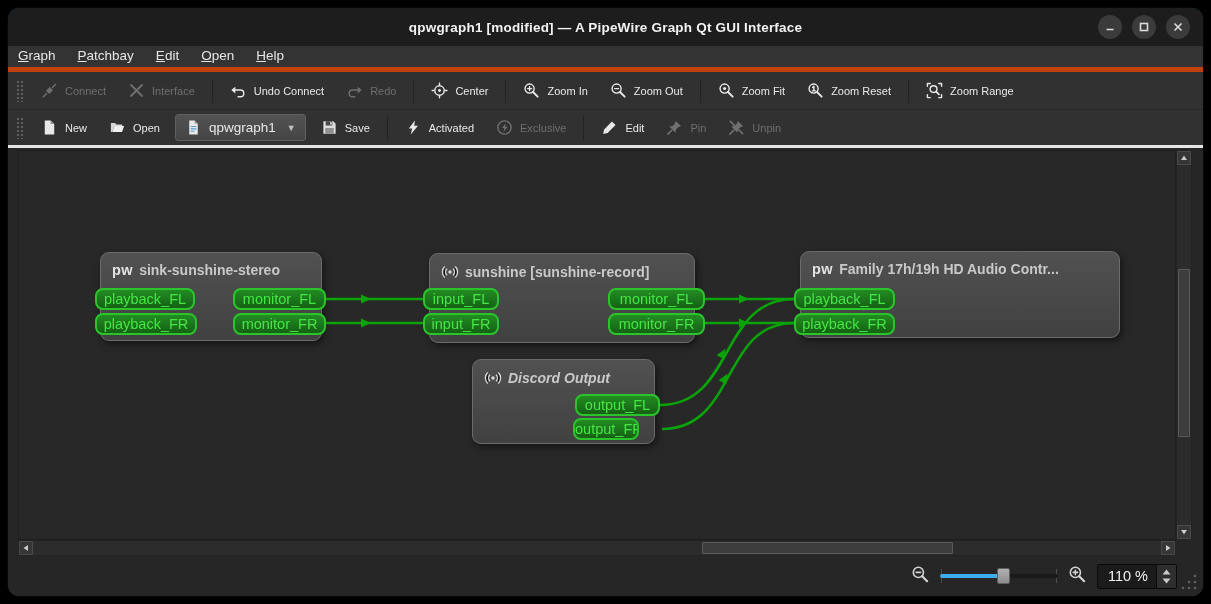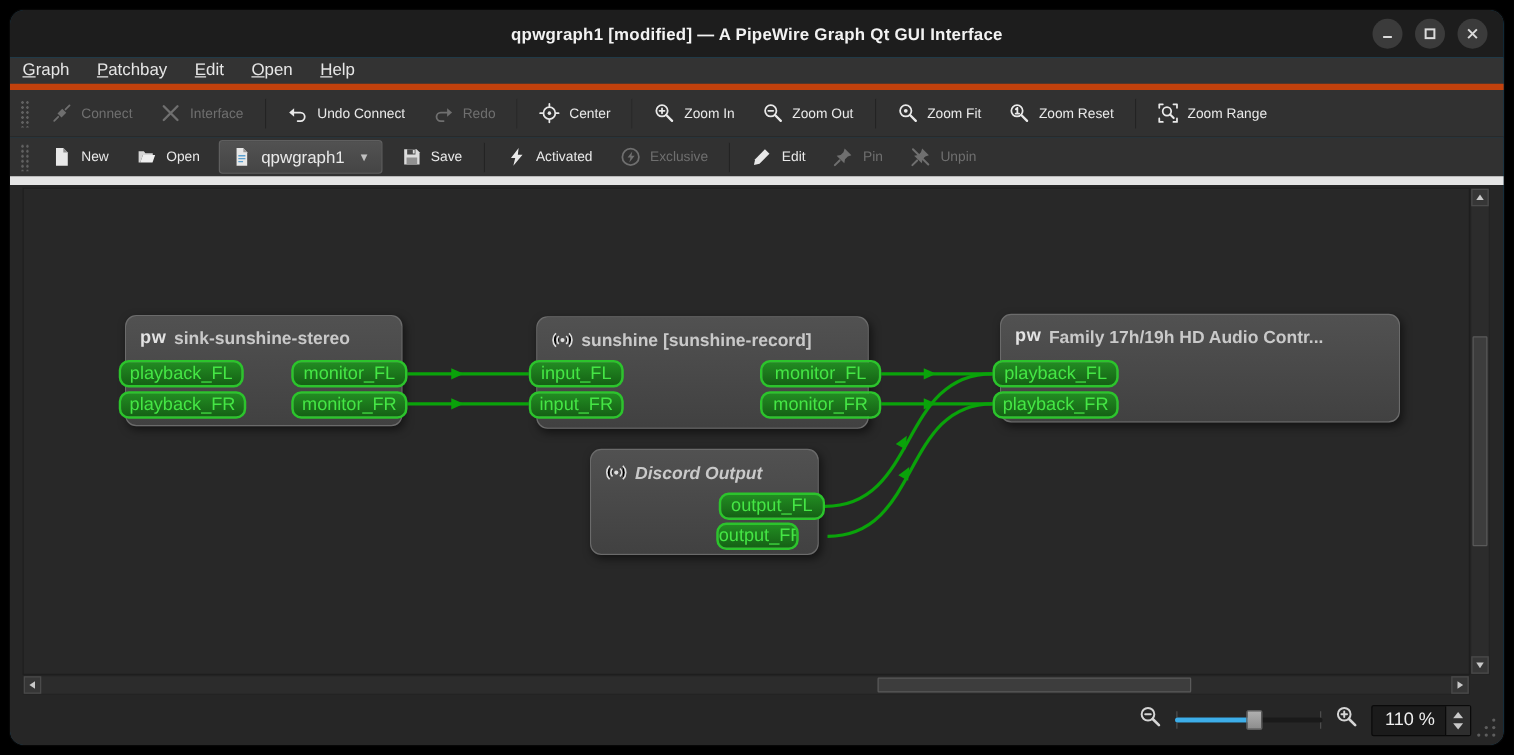--- a/index.html
+++ b/index.html
@@ -15,21 +15,21 @@
 
   
   .menubar { position:absolute; left:0; top:38px; width:100%; height:26px; background:#333333; display:flex; align-items:flex-start; gap:2px; border-bottom:5px solid #c2410c; }
   .menu-item { color:#e6e6e6; font-size:13.5px; padding:2px 10px; }
   .mnemonic { display:inline-block; }
   .mnemonic::first-letter { text-decoration:underline; }
 
   
   .toolbar { position:absolute; left:0; width:100%; height:38px; background:#313131; display:flex; align-items:center; padding-left:6px; }
   #toolbar-main { top:64px; border-bottom:1px solid #272727; }
-  #toolbar-file { top:102px; border-bottom:7px solid #e5e5e5; }
+  #toolbar-file { top:102px; border-bottom:3px solid #e5e5e5; }
   .tb-handle { width:7px; height:22px; margin:0 7px 0 2px;
     background-image:radial-gradient(#606060 1px, transparent 1.2px); background-size:4px 4px; }
   .tb-btn { display:flex; align-items:center; gap:7px; height:28px; padding:0 9px; margin:0 2px; color:#e9e9e9; font-size:11px; border-radius:3px; }
   .tb-btn.disabled { color:#6f6f6f; }
   .tb-btn svg { stroke:currentColor; fill:none; stroke-width:1.5; stroke-linecap:round; stroke-linejoin:round; flex:none; }
   .tb-sep { width:1px; height:24px; background:#454545; border-right:1px solid #232323; margin:0 6px; }
   .tb-combo { display:flex; align-items:center; gap:7px; height:27px; padding:0 9px; margin:0 4px; color:#e9e9e9; font-size:13.5px; background:linear-gradient(#525252,#454545); border:1px solid #5f5f5f; border-radius:3px; }
   .tb-combo svg { stroke:currentColor; fill:none; stroke-width:1.5; }
   .combo-caret { font-size:9px; color:#c0c0c0; margin-left:4px; }
 

